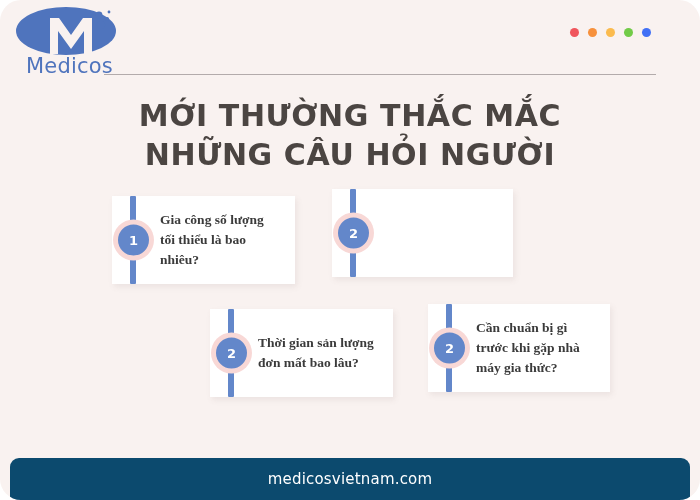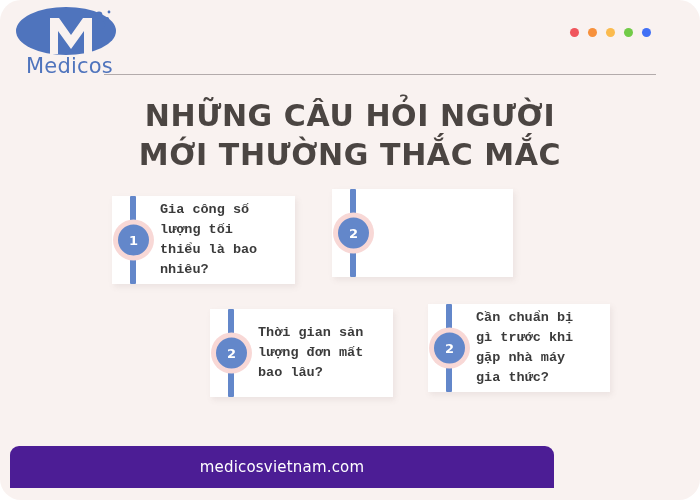--- a/index.html
+++ b/index.html
@@ -134,34 +134,34 @@
     display: flex;
     align-items: center;
     justify-content: center;
     line-height: 1;
   }
   .card-text {
     position: absolute;
     left: 48px;
     right: 14px;
     color: #3b3b3b;
-    font-family: Liberation Mono, monospace;
+    font-family: Liberation Serif, serif;
     font-weight: bold;
     font-size: 13.5px;
     line-height: 20px;
   }
 
   
   #footer {
     position: absolute;
     left: 10px;
-    top: 446px;
-    width: 544px;
+    top: 458px;
+    width: 680px;
     height: 42px;
-    background: #4c1d95;
+    background: #0c4a6e;
     border-radius: 9px 9px 0 0;
     display: flex;
     align-items: center;
     justify-content: center;
   }
   #footer-text {
     color: #ffffff;
     font-family: "DejaVu Sans", sans-serif;
     font-size: 15px;
     letter-spacing: 0.2px;
@@ -195,22 +195,22 @@
     <div class="dot-row">
       <span class="dot" style="background:#f0555c"></span>
       <span class="dot" style="background:#f7913c"></span>
       <span class="dot" style="background:#fbbb4e"></span>
       <span class="dot" style="background:#72cb48"></span>
       <span class="dot" style="background:#4170f5"></span>
     </div>
   </div>
 
   <div id="title-block">
+    <div class="title-line">MỚI THƯỜNG THẮC MẮC</div>
     <div class="title-line">NHỮNG CÂU HỎI NGƯỜI</div>
-    <div class="title-line">MỚI THƯỜNG THẮC MẮC</div>
   </div>
 
   <div class="card" style="left:112px; top:196px; width:183px; height:88px;">
     <span class="card-bar"></span>
     <span class="badge">1</span>
     <span class="card-text">Gia công số lượng tối thiểu là bao nhiêu?</span>
   </div>
 
   <div class="card" style="left:332px; top:189px; width:181px; height:88px;">
     <span class="card-bar"></span>

